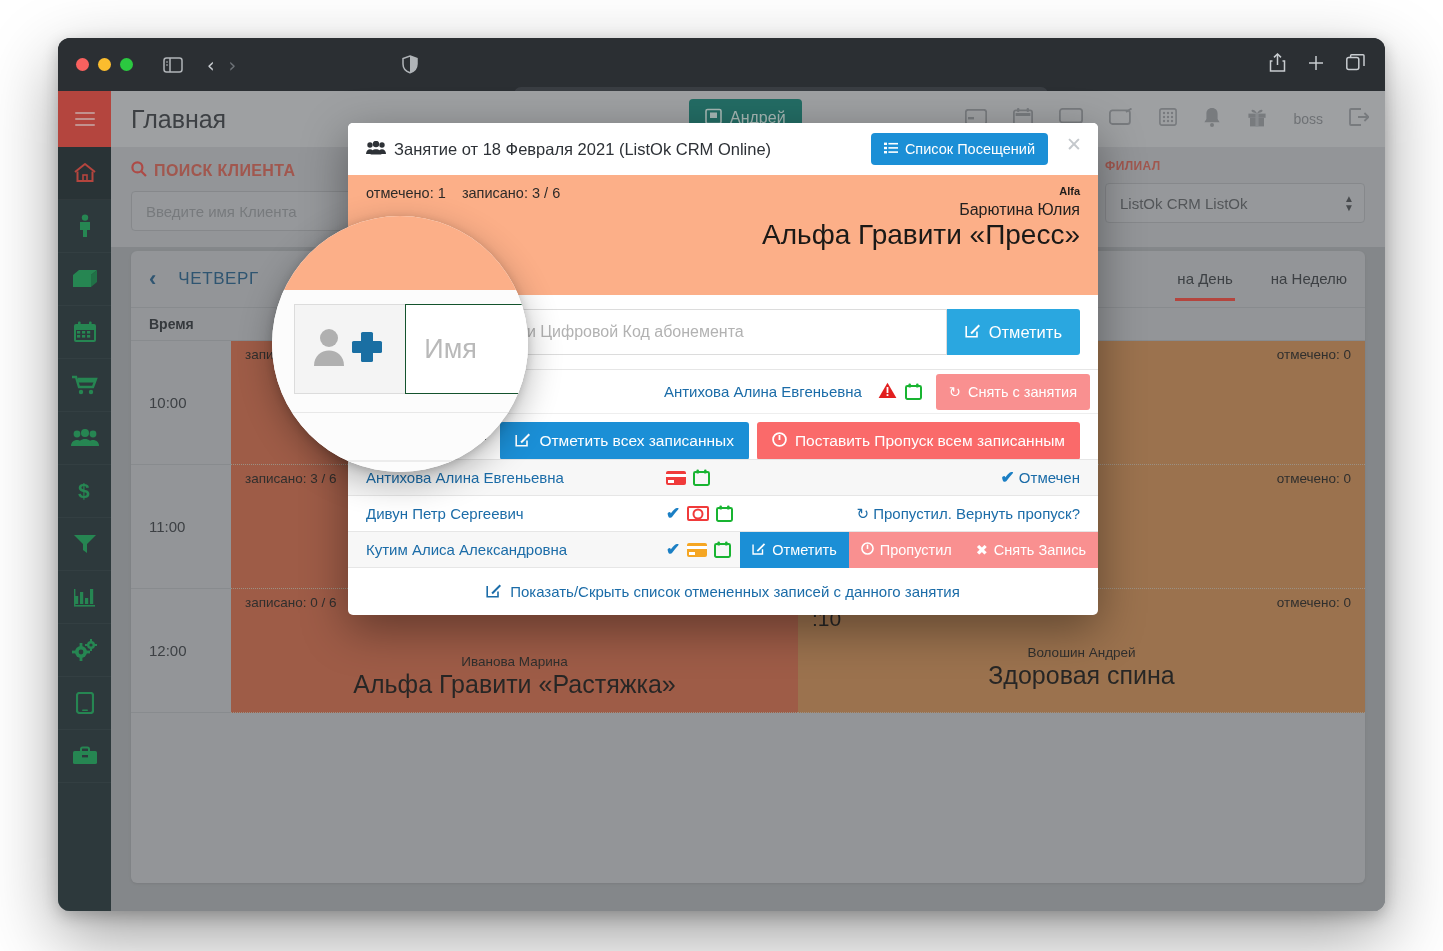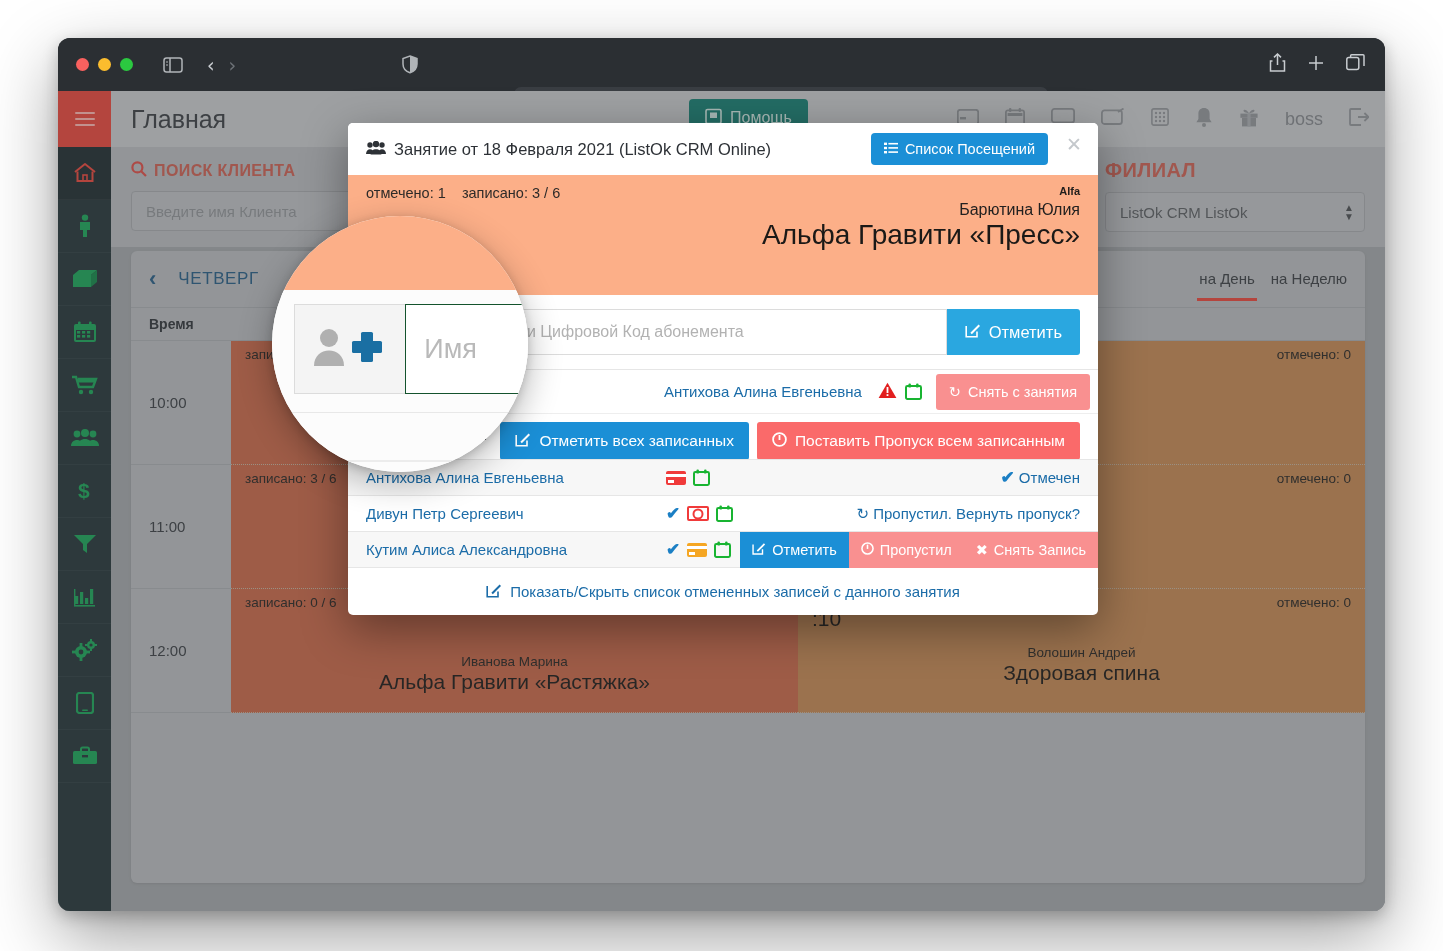--- a/index.html
+++ b/index.html
@@ -101,40 +101,40 @@
     position: absolute; left: 578px; top: 8px;
     background: #1a7f73; color: #cfe6e2; border-radius: 4px;
     height: 38px; padding: 0 16px;
     display: flex; align-items: center; gap: 8px;
     font-size: 16px;
   }
   .topbar-icons {
     position: absolute; right: 16px; top: 0; height: 56px;
     display: flex; align-items: center; gap: 26px; color: #8f9398;
   }
-  .topbar-icons .boss { font-size: 18px; color: #82868b; }
+  .topbar-icons .boss { font-size: 14px; color: #82868b; }
 
   .panel-search {
     margin: 0; padding: 14px 20px 16px 20px;
     background: #b4b7bb;
   }
   .panel-search .lbl {
     font-size: 16px; font-weight: bold; color: #c86155; letter-spacing: .4px;
     display: flex; align-items: center; gap: 7px; margin-bottom: 10px;
   }
   .search-row { display: flex; align-items: flex-start; gap: 0; }
   .search-input {
     width: 460px; height: 40px; background: #b9bcc0;
     border: 1px solid #a2a6aa; border-radius: 4px;
     display: flex; align-items: center; padding: 0 14px;
     font-size: 15px; color: #8e9296;
   }
   .branch-block { position: absolute; right: 20px; top: 68px; width: 260px; }
   .branch-block .lbl {
-    font-size: 20px; font-weight: bold; color: #c86155; letter-spacing: .4px; margin-bottom: 10px;
+    font-size: 12px; font-weight: bold; color: #c86155; letter-spacing: .4px; margin-bottom: 10px;
   }
   .branch-select {
     height: 40px; background: #b9bcc0; border: 1px solid #a2a6aa; border-radius: 4px;
     display: flex; align-items: center; justify-content: space-between;
     padding: 0 10px 0 14px; font-size: 15px; color: #5c6064;
   }
   .branch-select .spin { font-size: 10px; line-height: 9px; color: #4d5155; text-align: center; }
 
   
   .sched {
@@ -146,21 +146,21 @@
   .sched-head {
     height: 56px; display: flex; align-items: center; position: relative;
     padding: 0 18px;
   }
   .sched-head .back { font-size: 22px; color: #2a5f86; font-weight: bold; }
   .sched-head .dayname {
     margin-left: 22px; font-size: 17px; font-weight: normal; color: #2a5f86; letter-spacing: .6px;
   }
   .sched-tabs {
     position: absolute; right: 18px; top: 0; height: 56px;
-    display: flex; align-items: center; gap: 16px; margin-left: 19px;
+    display: flex; align-items: center; gap: 38px; margin-left: 19px;
   }
   .sched-tabs .tab { font-size: 15px; color: #3d4247; position: relative; padding-bottom: 2px; }
   .sched-tabs .tab.active::after {
     content: ''; position: absolute; left: -2px; right: -2px; bottom: -12px;
     height: 3px; background: #e2483f;
   }
   .sched-colhead {
     border-top: 1px solid #a6a9ad; border-bottom: 1px solid #a6a9ad;
     height: 34px; display: flex; align-items: center;
   }
@@ -178,21 +178,21 @@
   .ev {
     height: 124px; position: relative;
     border-bottom: 1px dotted #c0b09f;
     padding: 6px 14px 0 14px;
     display: flex; flex-direction: column;
   }
   .ev .meta { font-size: 13.5px; color: #2c2a28; }
   .ev .meta-r { position: absolute; right: 14px; top: 6px; font-size: 13.5px; color: #2c2a28; }
   .ev .timerange { font-size: 21px; color: #1f1e1d; margin-top: 12px; font-weight: 300; text-align: center; }
   .ev .trainer { font-size: 13.5px; color: #2c2a28; text-align: center; margin-top: 6px; }
-  .ev .evname { font-size: 21px; color: #1f1e1d; text-align: center; font-weight: 300; margin-top: 1px; }
+  .ev .evname { font-size: 25px; color: #1f1e1d; text-align: center; font-weight: 300; margin-top: 1px; }
   .ev.c1 { background: #c4684b; }
   .ev.c2 { background: #bf8755; }
 
   
   .backdrop {
     position: absolute; left: 0; top: 0; right: 0; bottom: 0;
     background: rgba(60,60,60,.28);
   }
   .modal {
     position: absolute; left: 348px; top: 123px;
@@ -581,21 +581,21 @@
 
       <div class="topbar">
         <div class="title">Главная</div>
         <div class="help-btn">
           <span>
             <svg width="17" height="17" viewBox="0 0 17 17">
                   <rect x="1" y="1.5" width="15" height="14" rx="1.6" fill="none" stroke="#cfe6e2" stroke-width="1.6"></rect>
                   <rect x="5" y="4.5" width="7" height="5.5" fill="#cfe6e2"></rect>
                 </svg>
           </span>
-          <span>Помощь</span>
+          <span>Андрей</span>
         </div>
         <div class="topbar-icons">
           <span>
             <svg width="22" height="16" viewBox="0 0 22 16">
                   <rect x="0.8" y="0.8" width="20.4" height="14.4" rx="2.4" fill="none" stroke="#8f9398" stroke-width="1.8"></rect>
                   <rect x="3" y="8" width="6" height="2.4" fill="#8f9398"></rect>
                 </svg>
           </span>
           <span>
             <svg width="20" height="19" viewBox="0 0 20 19">

